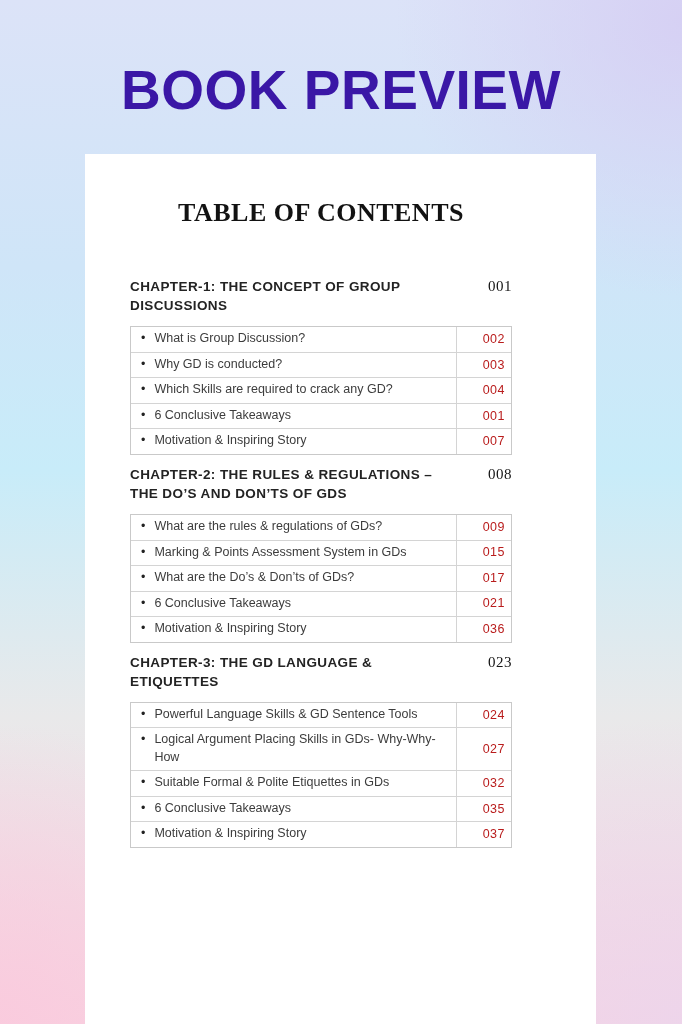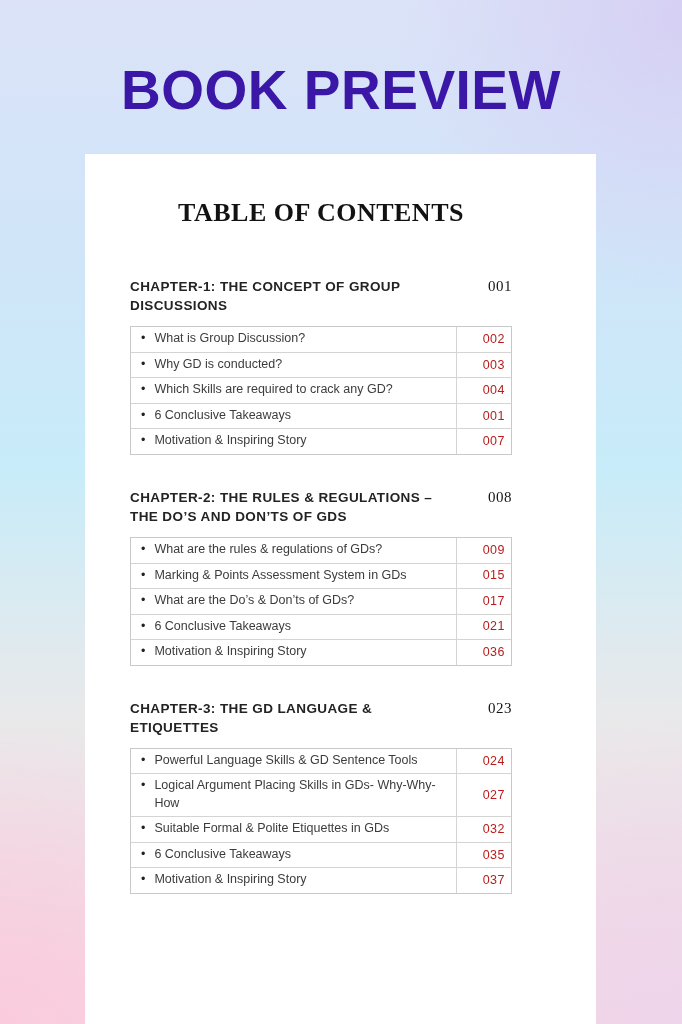--- a/index.html
+++ b/index.html
@@ -17,21 +17,21 @@
     font-size:55px;font-weight:800;letter-spacing:0.5px;color:#3a17a6;
   }
   .card{
     position:absolute;left:85px;top:154px;width:511px;height:881px;background:#ffffff;
   }
   .card-inner{padding:44px 84px 0 45px;}
   .toc-title{
     font-family:"Liberation Serif", serif;font-size:26px;font-weight:700;
     color:#121212;text-align:center;letter-spacing:0.5px;
   }
-  .chapter{margin-top:33px;}
+  .chapter{margin-top:10px;}
   .chapter.first{margin-top:49px;}
   .chapter-head{display:flex;justify-content:space-between;align-items:flex-start;}
   .chapter-title{
     font-size:13.5px;font-weight:700;color:#232323;line-height:1.42;
     letter-spacing:0.4px;max-width:308px;text-transform:uppercase;
   }
   .chapter-page{
     font-family:"Liberation Serif", serif;font-size:15px;font-weight:400;
     color:#141414;padding-top:1px;letter-spacing:0.5px;text-align:center;
   }

